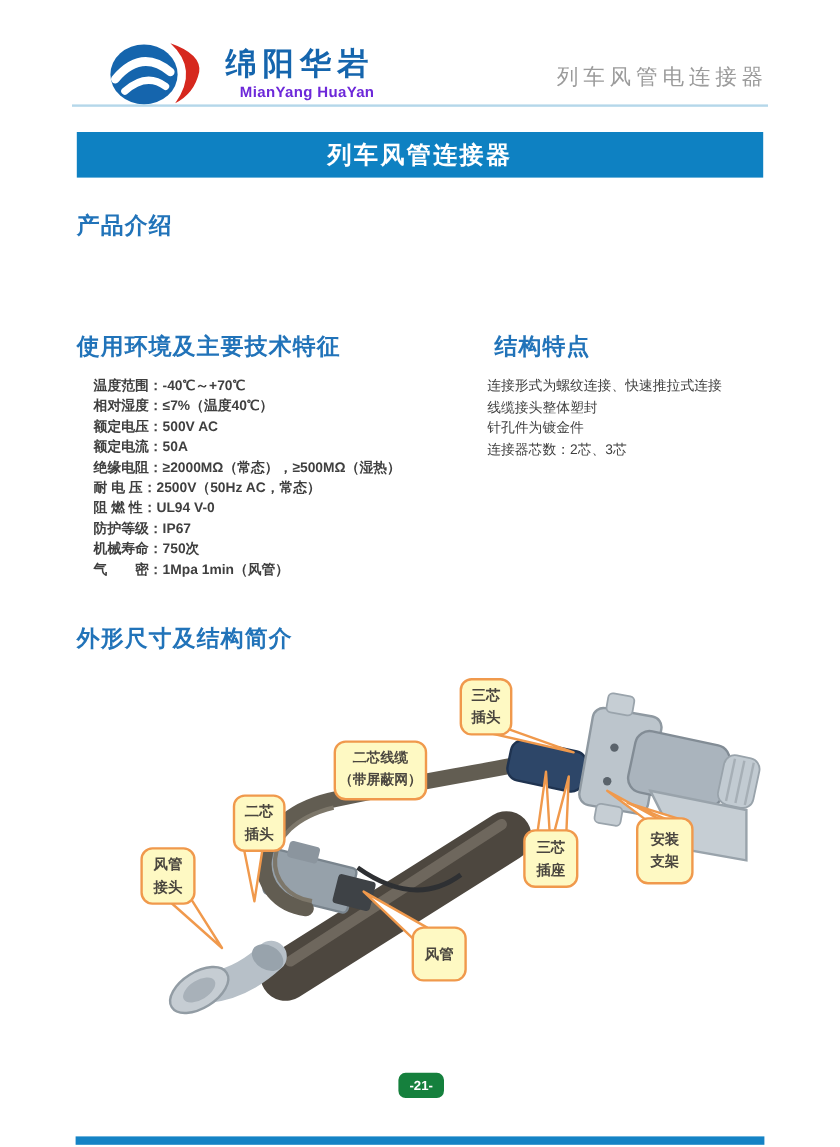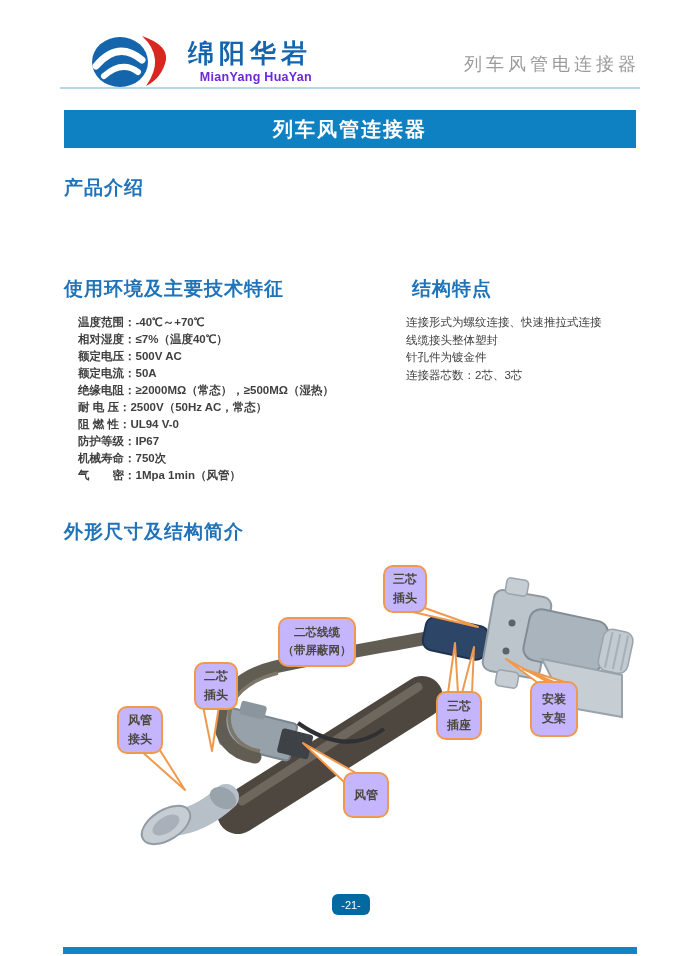--- a/index.html
+++ b/index.html
@@ -32,35 +32,35 @@
               color:#3d3d3d;line-height:24px;text-indent:2em;text-align:justify;}
 
   .spec-list{position:absolute;left:78px;top:314px;font-size:11.5px;font-weight:600;color:#3f3f3f;}
   .spec-list div{line-height:17px;white-space:pre;}
   .feature-list{position:absolute;left:388px;top:314px;font-size:11.5px;font-weight:400;color:#3f3f3f;margin-left:18px;}
   .feature-list div{line-height:17.5px;white-space:pre;}
 
   
   .diagram{position:absolute;left:60px;top:555px;width:580px;height:330px;}
   .diagram svg{position:absolute;left:0;top:0;}
-  .callout{position:absolute;border:2px solid #f0994c;border-radius:10px;background:#c4b5fd;
+  .callout{position:absolute;border:2px solid #f0994c;border-radius:10px;background:#fef9c3;
            display:flex;align-items:center;justify-content:center;text-align:center;
            font-family:"Liberation Serif",serif;font-size:12px;font-weight:700;color:#4a463f;
            line-height:1.55;white-space:pre-line;box-sizing:border-box;}
   .co-cable2{left:218px;top:34px;width:78px;height:50px;font-size:11.5px;margin-top:28px;}
   .co-plug3{left:323px;top:10px;width:44px;height:48px;}
   .co-plug2{left:134px;top:107px;width:44px;height:48px;}
   .co-pipejoint{left:57px;top:151px;width:46px;height:48px;}
   .co-pipe{left:283px;top:217px;width:46px;height:46px;}
   .co-socket3{left:376px;top:136px;width:46px;height:49px;}
   .co-bracket{left:470px;top:126px;width:48px;height:56px;}
 
   
-  .page-badge{position:absolute;left:332px;top:894px;min-width:38px;height:21px;background:#0369a1;
-              border-radius:6px;color:#ffffff;font-size:11px;font-weight:400;
+  .page-badge{position:absolute;left:332px;top:894px;min-width:38px;height:21px;background:#15803d;
+              border-radius:6px;color:#ffffff;font-size:11px;font-weight:700;
               display:flex;align-items:center;justify-content:center;box-sizing:border-box;padding:0 6px;}
   .bottom-bar{position:absolute;left:63px;top:947px;width:574px;height:7px;background:#1583c5;}
 </style>
 </head>
 <body>
 
 <div class="page">
 
   <div class="logo-wrap">
     <svg class="logo-icon" viewBox="0 0 90 54">

